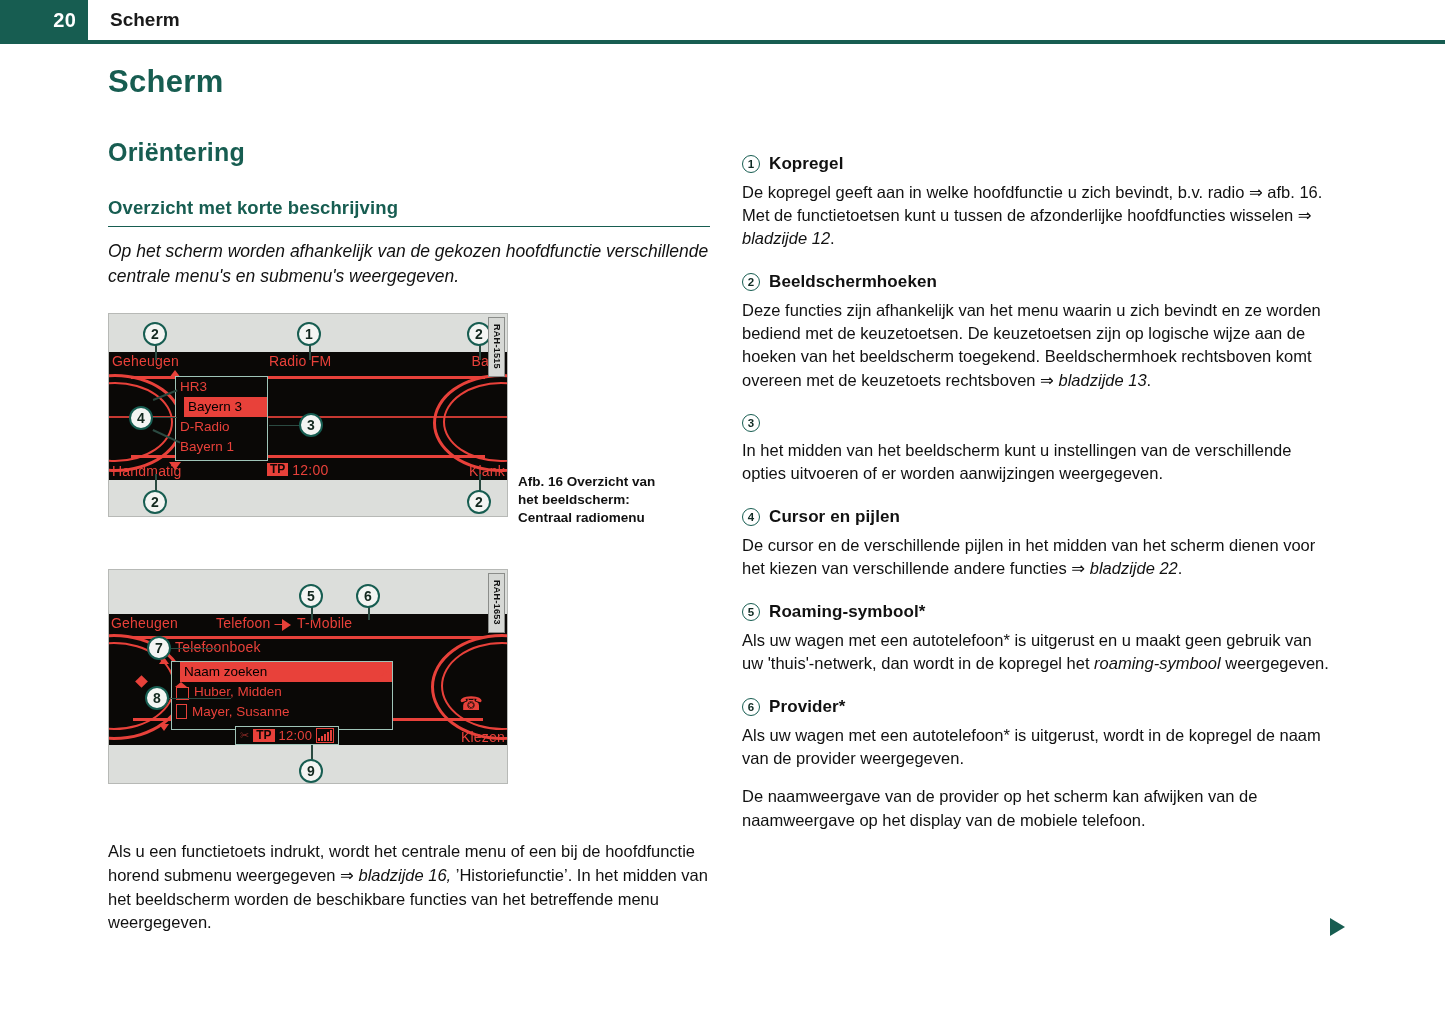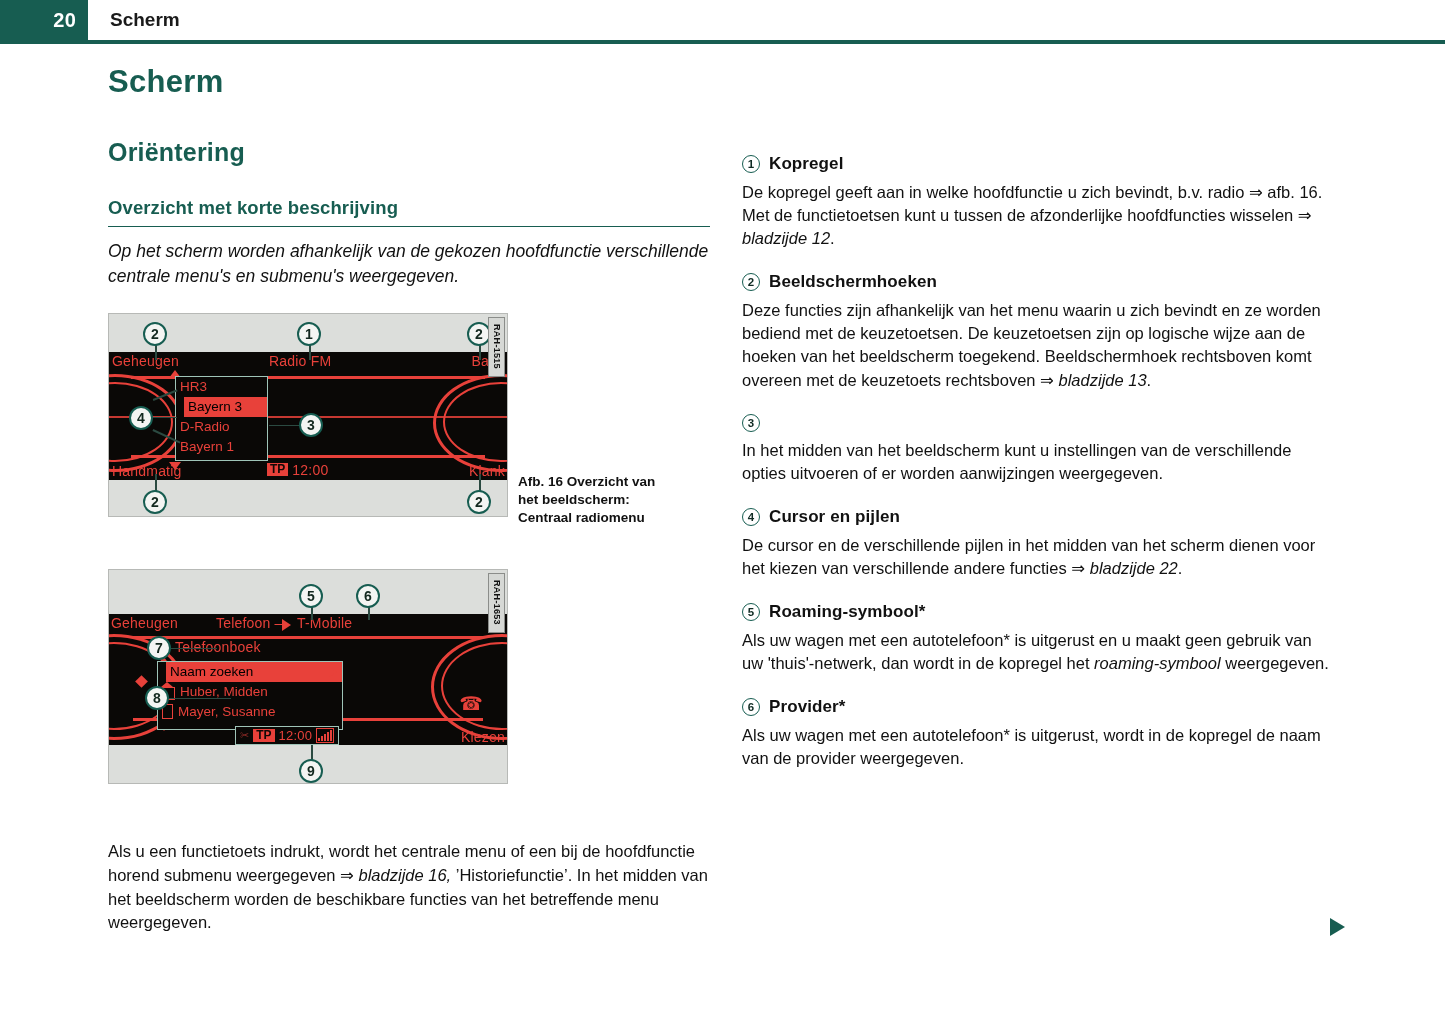--- a/index.html
+++ b/index.html
@@ -408,21 +408,21 @@
         <div style="position:absolute; left:24px; right:24px; top:22px; height:3px; background:#e8413a;"></div>
         <div style="position:absolute; left:24px; right:24px; bottom:24px; height:3px; background:#e8413a;"></div>
 
         <div class="mmi-text" style="position:absolute; left:2px; top:1px;">Geheugen</div>
         <div class="mmi-text" style="position:absolute; left:107px; top:1px;">Telefoon –</div>
         <div style="position:absolute; left:173px; top:5px; width:0;height:0;border-top:6px solid transparent;border-bottom:6px solid transparent;border-left:9px solid #e8413a;"></div>
         <div class="mmi-text" style="position:absolute; left:188px; top:1px;">T-Mobile</div>
 
         <div class="mmi-text" style="position:absolute; left:66px; top:25px;">Telefoonboek</div>
 
-        <div class="list-box" style="left:48px; top:47px; width:186px; height:69px;">
+        <div class="list-box" style="left:62px; top:47px; width:222px; height:69px;">
           <div class="list-row sel" style="position:relative;">
             <span>Naam zoeken</span>
             <span style="position:absolute; right:5px; top:5px; width:0;height:0;border-top:5px solid transparent;border-bottom:5px solid transparent;border-left:8px solid #e8413a;"></span>
           </div>
           <div class="list-row" style="display:flex; align-items:center; gap:5px;">
             <span style="display:inline-block; width:11px; height:11px; border:1.5px solid #e8413a; position:relative; margin-top:3px;">
               <span style="position:absolute;left:-2px;top:-6px;width:0;height:0;border-left:6px solid transparent;border-right:6px solid transparent;border-bottom:5px solid #e8413a;"></span>
             </span>
             <span>Huber, Midden</span>
           </div>
@@ -503,15 +503,16 @@
     <span>Roaming-symbool*</span>
   </div>
   <p class="body-text"><span>Als uw wagen met een autotelefoon* is uitgerust en u maakt geen gebruik van uw 'thuis'-netwerk, dan wordt in de kopregel het </span><span class="ital">roaming-symbool</span><span> weergegeven.</span></p>
 
   <div class="item-heading">
     <span class="num-circle">6</span>
     <span>Provider*</span>
   </div>
   <p class="body-text"><span>Als uw wagen met een autotelefoon* is uitgerust, wordt in de kopregel de naam van de provider weergegeven.</span></p>
 
+  <p class="body-text">De naamweergave van de provider op het scherm kan afwijken van de naamweergave op het display van de mobiele telefoon.</p>
 </div>
 
 <div class="page-next-arrow"></div>
 
 </body></html>

